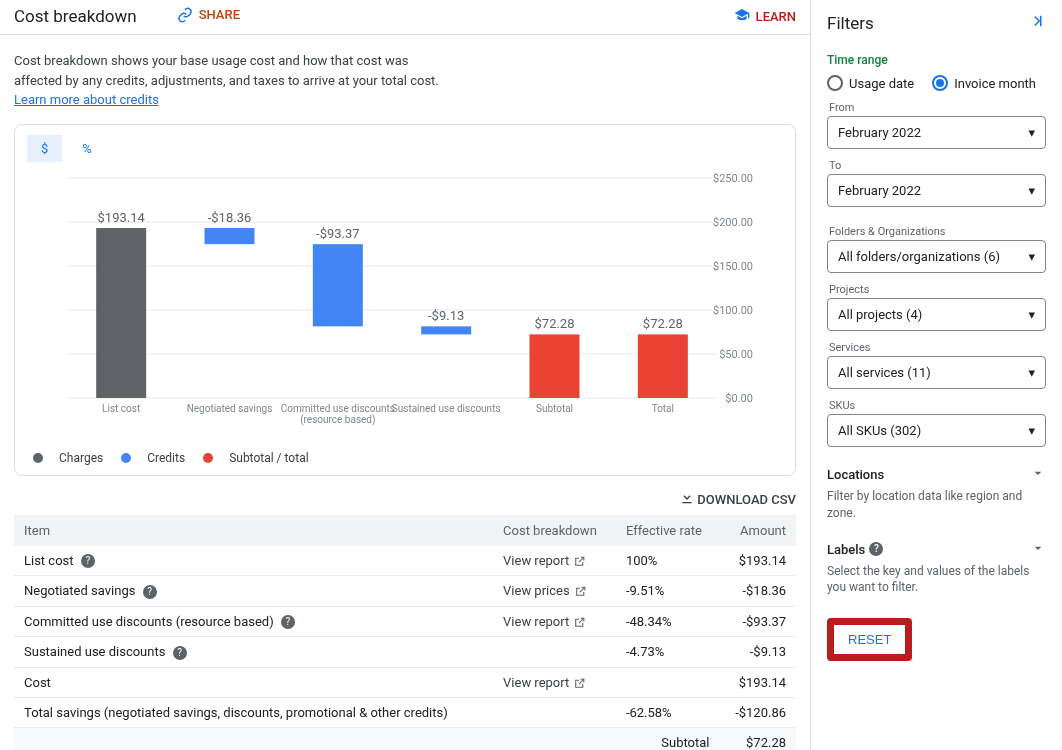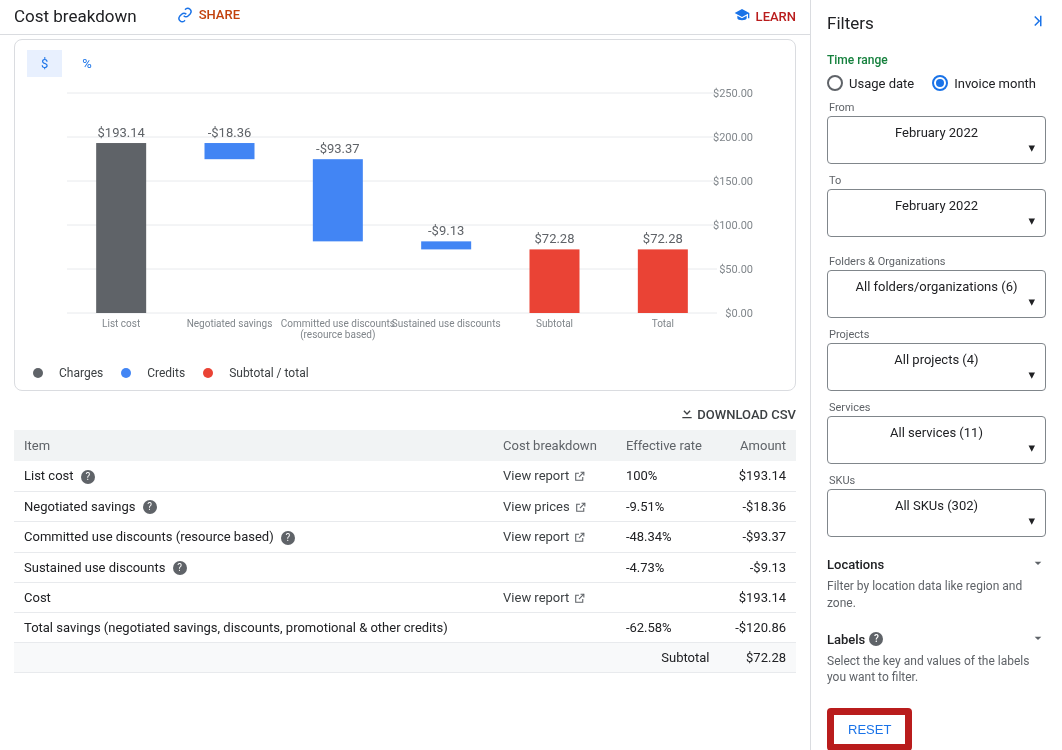--- a/index.html
+++ b/index.html
@@ -47,21 +47,21 @@
 .collapse-ic { margin-left: auto; color: #1a73e8; cursor: pointer; }
 
 .flabel { font-size: 11px; color: #5f6368; margin-top: 10px; margin-bottom: 2px; padding-left: 2px; }
 .fgroup-title { font-size: 12px; font-weight: 500; color: #15803d; margin-top: 14px; }
 .radio-row { display: flex; gap: 18px; margin: 8px 0 6px; }
 .radio-item { display: inline-flex; align-items: center; gap: 6px; font-size: 13px; cursor: pointer; }
 .radio-circle { width: 16px; height: 16px; border: 2px solid #5f6368; border-radius: 50%; display: inline-flex; align-items: center; justify-content: center; }
 .radio-circle.sel { border-color: #1a73e8; }
 .radio-circle.sel::after { content: ""; width: 8px; height: 8px; background: #1a73e8; border-radius: 50%; }
 
-.select-box { border: 1px solid #80868b; border-radius: 4px; padding: 8px 10px; font-size: 13px; display: flex; align-items: center; cursor: pointer; margin-bottom: 2px; flex-direction: column; }
+.select-box { border: 1px solid #80868b; border-radius: 4px; padding: 8px 10px; font-size: 13px; display: flex; align-items: center; cursor: pointer; margin-bottom: 2px; }
 .select-box .arrow { margin-left: auto; }
 
 .sect-row { display: flex; align-items: center; margin-top: 18px; font-size: 13px; font-weight: 500; cursor: pointer; }
 .sect-row .arrow { margin-left: auto; }
 .sect-desc { font-size: 12px; color: #5f6368; margin-top: 4px; line-height: 1.4; }
 
 .reset-btn { margin-top: 22px; border: 7px solid #b91c1c; border-radius: 4px; padding: 7px 14px; color: #1a73e8; font-weight: 500; font-size: 13px; background: #fff; cursor: pointer; }
 </style>
 </head>
 <body>
@@ -81,20 +81,23 @@
       <span class="learn-btn">
         <span><svg width="16" height="16" viewBox="0 0 24 24" fill="#1a73e8">
               <path d="M12 3L1 9l11 6 9-4.9V17h2V9L12 3z"></path>
               <path d="M5 13v4c0 1.7 3.1 3 7 3s7-1.3 7-3v-4l-7 3.8L5 13z"></path>
             </svg></span>
         <span>LEARN</span>
       </span>
     </div>
     <div class="divider-h"></div>
 
+    <div class="desc">
+      <span>Cost breakdown shows your base usage cost and how that cost was affected by any credits, adjustments, and taxes to arrive at your total cost. </span><a href="#">Learn more about credits</a>
+    </div>
 
     <div class="chart-card">
       <div class="tabs">
         <div class="tab active">$</div>
         <div class="tab">%</div>
       </div>
       <div class="chart-wrap">
         <svg id="chart-svg" width="750" height="270">
             <line x1="40" x2="690" y1="230" y2="230" stroke="#e8eaed"></line>
             <text x="726" y="234" text-anchor="end" font-size="11" fill="#80868b">$0.00</text>

